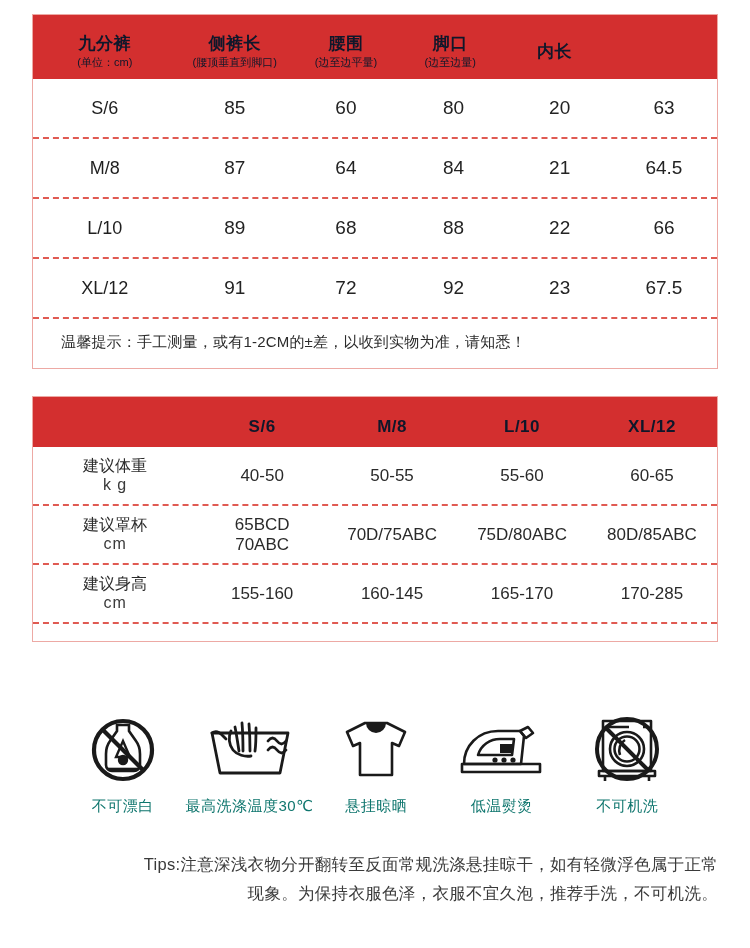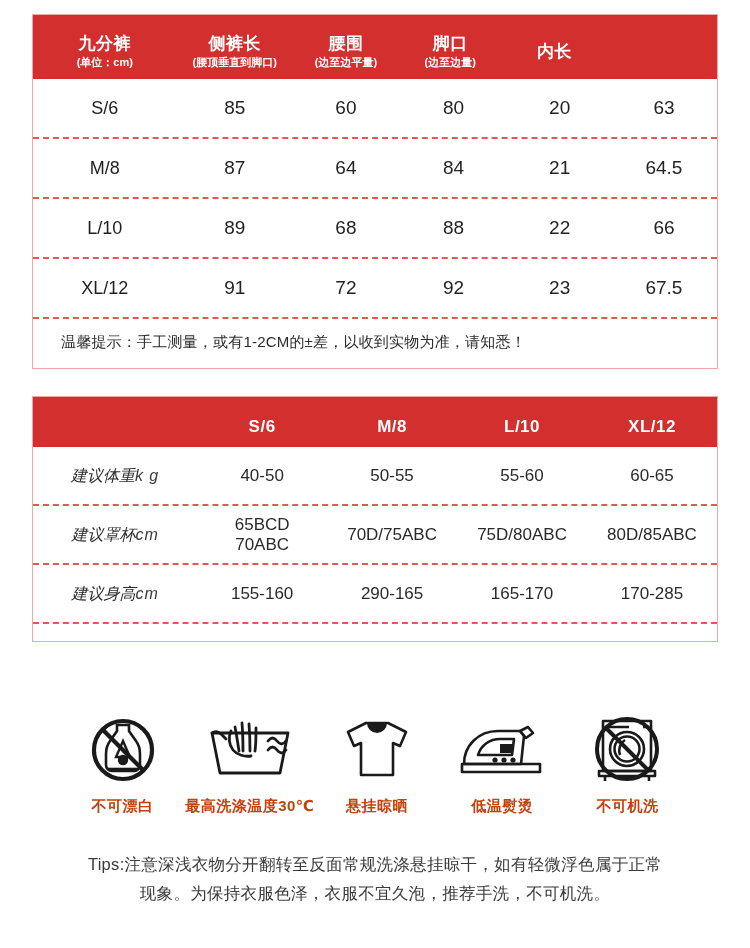--- a/index.html
+++ b/index.html
@@ -39,34 +39,34 @@
     align-items: stretch;
   }
   #table1 .thead { height: 64px; }
   #table2 .thead { height: 50px; }
 
   .th {
     display: flex;
     flex-direction: column;
     align-items: center;
     justify-content: center;
-    color: #ffffff;
+    color: #0f172a;
     text-align: center;
     box-sizing: border-box;
     padding-top: 9px;
   }
   .th-main {
     font-size: 17px;
     font-weight: bold;
     line-height: 1.15;
     letter-spacing: 0.5px;
   }
   .th-sub {
     font-size: 11px;
-    font-weight: bold;
+    font-weight: normal;
     line-height: 1.3;
     margin-top: 2px;
     letter-spacing: 0px;
   }
   .th.nosub .th-main { font-size: 17px; }
 
   .trow {
     display: flex;
     align-items: center;
     position: relative;
@@ -105,27 +105,26 @@
   .d1 { width: 19.0%; }
   .d2 { width: 19.0%; }
   .d3 { width: 19.0%; }
   .d4 { width: 19.0%; }
 
   #table2 .trow { min-height: 57px; }
   #table2 .td { font-size: 17px; color: #2a2a2a; }
 
   .rowlabel {
     display: flex;
-    flex-direction: row;
-    align-items: center;
-    justify-content: center;
+    flex-direction: column;
+    align-items: center;
+    justify-content: space-between;
     font-size: 16px;
     color: #2b2b2b;
     line-height: 1.1;
-    font-style: italic;
   }
   .rowlabel .unit {
     font-size: 16px;
     color: #3a3a3a;
     margin-top: 1px;
     letter-spacing: 1px;
   }
 
   .footnotes {
     padding: 7px 0 10px 4px;
@@ -155,33 +154,32 @@
   }
   .care-icon {
     height: 84px;
     display: flex;
     align-items: center;
     justify-content: center;
   }
   .care-label {
     margin-top: 7px;
     font-size: 15px;
-    color: #c2410c;
+    color: #0f766e;
     white-space: nowrap;
     letter-spacing: 0.5px;
-    font-weight: bold;
   }
 
   
   .tips {
     position: absolute;
     top: 850px;
     left: 32px;
     width: 686px;
-    text-align: center;
+    text-align: right;
     font-size: 16.5px;
     line-height: 1.75;
     color: #3a3a3a;
     letter-spacing: 0.3px;
   }
 </style>
 </head>
 <body>
 
 <div class="page">
@@ -286,21 +284,21 @@
       <div class="td d3">75D/80ABC</div>
       <div class="td d4">80D/85ABC</div>
     </div>
 
     <div class="trow dash-after">
       <div class="rowlabel d0">
         <span>建议身高</span>
         <span class="unit">cm</span>
       </div>
       <div class="td d1">155-160</div>
-      <div class="td d2">290-165</div>
+      <div class="td d2">160-145</div>
       <div class="td d3">165-170</div>
       <div class="td d4">170-285</div>
     </div>
 
     <div class="footnotes">
     </div>
   </div>
 
   <div class="care-strip">
 

